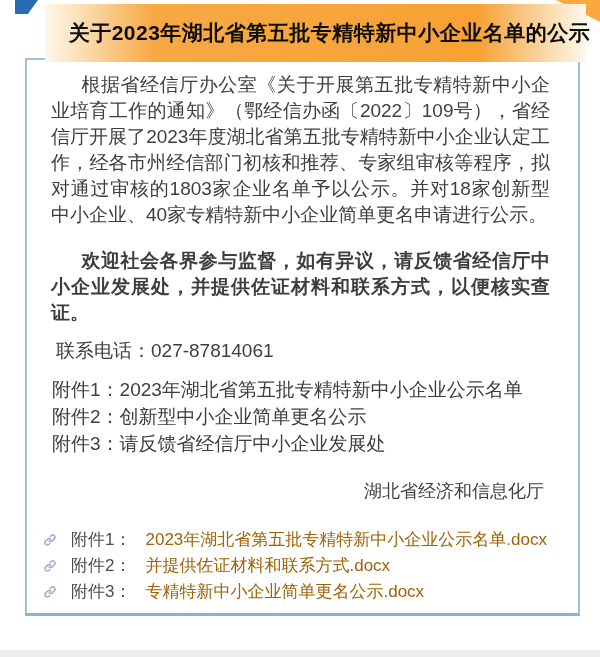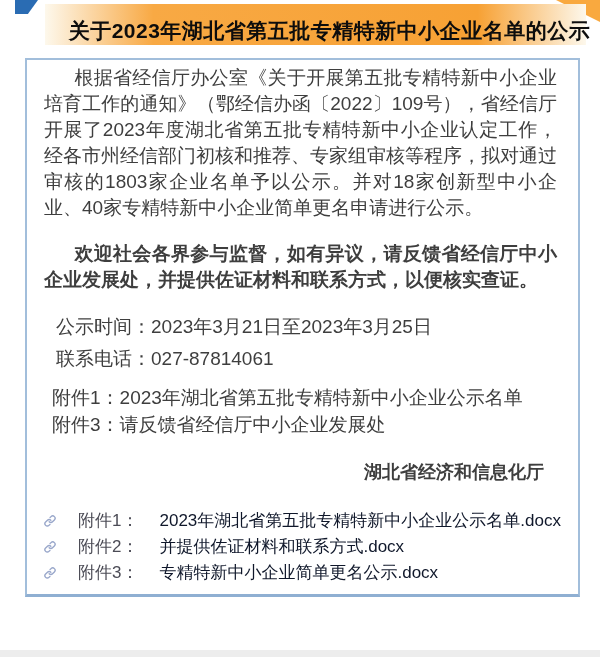--- a/index.html
+++ b/index.html
@@ -19,23 +19,23 @@
     clip-path:polygon(0 0, 100% 0, 56% 100%, 0 100%);
     z-index:0;
   }
   .deco-orange {
     position:absolute; right:0; top:0; width:44px; height:22px;
     background:#f9a93f;
     clip-path:polygon(0 0, 100% 0, 100% 100%);
     z-index:0;
   }
   .banner {
-    position:absolute; left:45px; right:14px; top:4px; height:41px;
+    position:absolute; left:45px; right:14px; top:4px; height:58px;
     background:linear-gradient(90deg,#fdf8ec 0%, #f8a944 20%, #f7a134 80%, #fdf8ec 100%);
-    display:flex; align-items:flex-end; justify-content:center;
+    display:flex; align-items:center; justify-content:center;
     z-index:1;
     padding-left:28px;
   }
   .banner-title {
     margin:0;
     font-size:21px; font-weight:bold; color:#0d0d0d;
     letter-spacing:0.5px;
     white-space:nowrap;
   }
 
@@ -43,40 +43,40 @@
   .box {
     margin:12px 20px 0 25px;
     border:2px solid #a2bedb;
     border-bottom-width:3px;
     border-bottom-color:#8fafd2;
     background:#ffffff;
     padding:0 16px 8px 12px;
     color:#3e3e3e;
     font-size:19px; line-height:26px;
   }
-  .para { margin:5px; text-indent:1.6em; text-align:justify; }
+  .para { margin:12px; text-indent:1.6em; text-align:justify; }
   .para-supervision { margin-top:20px;font-weight:bold; }
   .meta-line { margin:0; padding-left:17px; }
   .meta-period { margin-top:21px; }
   .meta-phone { margin-top:6px; }
   .att-list { margin-top:12px; padding-left:13px; line-height:27px; }
   .att-list p { margin:0; }
   .signature {
     margin-top:21px; padding-right:18px;
     text-align:right; font-size:18px; line-height:26px;
   }
-  .signature p { margin:0;font-weight:bold; }
+  .signature p { margin:0; }
 
   
   .links { margin-top:23px; padding-left:4px; font-size:17px; line-height:26px; }
-  .link-row { display:flex; align-items:center; gap:21px; }
+  .link-row { display:flex; align-items:center; gap:14px; }
   .link-icon { display:inline-flex; color:#9aa8cb; }
   .link-icon svg { display:block; }
   .link-label { color:#4b4b55; }
-  .link-file { color:#0f172a; text-decoration:none; cursor:pointer; }
+  .link-file { color:#a16207; text-decoration:none; cursor:pointer; }
 
   .bottom-strip {
     position:absolute; left:0; bottom:0; width:600px; height:7px;
     background:#ededed;
   }
 </style>
 </head>
 <body>
 
 <div class="header">
@@ -84,25 +84,25 @@
   <div class="deco-orange"></div>
   <div class="banner">
     <h1 class="banner-title">关于2023年湖北省第五批专精特新中小企业名单的公示</h1>
   </div>
 </div>
 
 <div class="box">
   <p class="para">根据省经信厅办公室《关于开展第五批专精特新中小企业培育工作的通知》（鄂经信办函〔2022〕109号），省经信厅开展了2023年度湖北省第五批专精特新中小企业认定工作，经各市州经信部门初核和推荐、专家组审核等程序，拟对通过审核的1803家企业名单予以公示。并对18家创新型中小企业、40家专精特新中小企业简单更名申请进行公示。</p>
   <p class="para para-supervision">欢迎社会各界参与监督，如有异议，请反馈省经信厅中小企业发展处，并提供佐证材料和联系方式，以便核实查证。</p>
 
-  <p class="meta-line meta-period">公示时间：2023年3月21日至2023年3月25日</p>
   <p class="meta-line meta-phone">联系电话：027-87814061</p>
 
   <div class="att-list">
     <p>附件1：2023年湖北省第五批专精特新中小企业公示名单</p>
+    <p>附件2：创新型中小企业简单更名公示</p>
     <p>附件3：请反馈省经信厅中小企业发展处</p>
   </div>
 
   <div class="signature">
     <p>湖北省经济和信息化厅</p>
   </div>
 
   <div class="links">
     <div class="link-row">
       <span class="link-icon">

